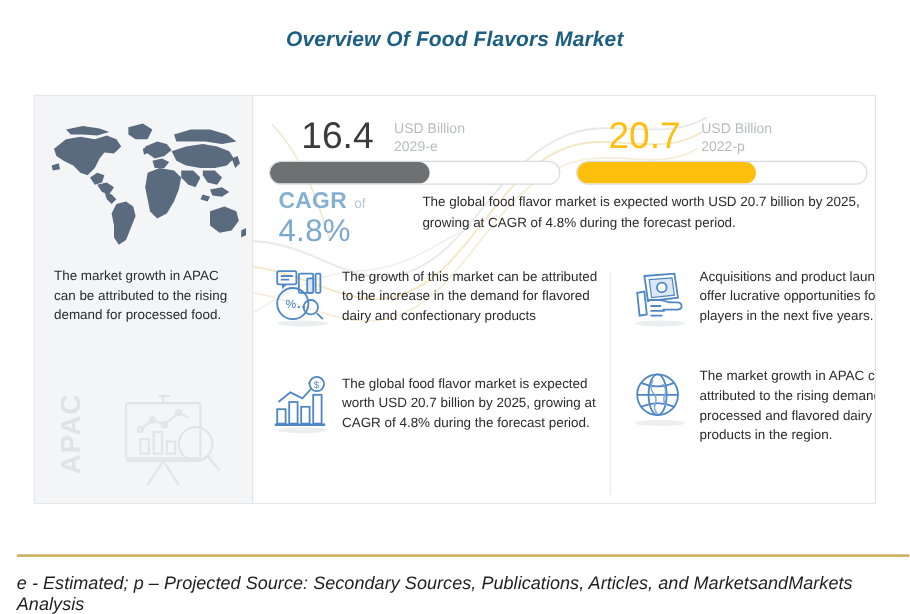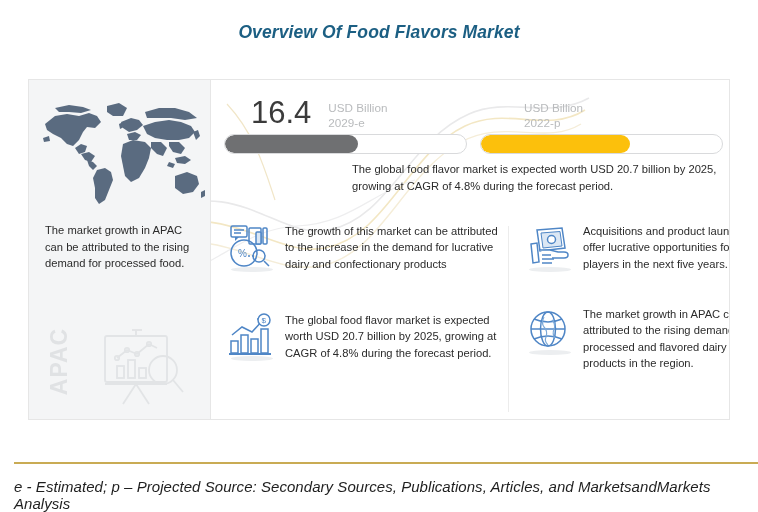--- a/index.html
+++ b/index.html
@@ -361,30 +361,38 @@
           <div>2029-e</div>
         </div>
       </div>
       <div class="bar-track">
         <div class="bar-fill gray" id="fill0" style="width: 55%; background: rgb(111, 112, 114);"></div>
       </div>
     </div>
 
     <div class="kpi right-kpi">
       <div class="kpi-row">
+        <div class="kpi-value amber">20.7</div>
         <div class="kpi-units">
           <div>USD Billion</div>
           <div>2022-p</div>
         </div>
       </div>
       <div class="bar-track">
         <div class="bar-fill amber" id="fill1" style="width: 62%; background: rgb(252, 192, 12);"></div>
       </div>
     </div>
 
+    <div class="cagr">
+      <div class="cagr-top">
+        <span class="cagr-label">CAGR</span>
+        <span class="cagr-of">of</span>
+      </div>
+      <div class="cagr-value">4.8%</div>
+    </div>
 
     <div class="summary">The global food flavor market is expected worth USD 20.7 billion by 2025, growing at CAGR of 4.8% during the forecast period.</div>
 
     <div class="cards">
       <div class="col-divider"></div>
 
       <div class="card card-r1c1">
         <div class="card-icon">
           <svg viewBox="0 0 50 50" width="50" height="50" fill="none" stroke="#4f86c6" stroke-width="1.5">
             <rect x="5" y="4" width="16" height="11" rx="1.5"></rect>
@@ -395,21 +403,21 @@
             <rect x="30" y="10" width="5" height="12" rx="1" fill="#dbe7f4" stroke="#4f86c6"></rect>
             <rect x="37" y="6" width="4" height="16" rx="1"></rect>
             <circle cx="18" cy="31" r="13"></circle>
             <text x="12" y="35" font-family="'Liberation Sans',sans-serif" font-size="10" fill="#4f86c6" stroke="none">%</text>
             <line x1="22" y1="34" x2="28" y2="34" stroke-dasharray="2 2"></line>
             <circle cx="33" cy="34" r="6"></circle>
             <line x1="38" y1="39" x2="43" y2="44"></line>
           </svg>
           <div class="shadow"></div>
         </div>
-        <div class="card-text">The growth of this market can be attributed to the increase in the demand for lucrative dairy and confectionary products</div>
+        <div class="card-text">The growth of this market can be attributed to the increase in the demand for flavored dairy and confectionary products</div>
       </div>
 
       <div class="card card-r1c2">
         <div class="card-icon">
           <svg viewBox="0 0 50 50" width="50" height="50" fill="none" stroke="#4f86c6" stroke-width="1.5">
             <path d="M13 8 L38 6 L41 26 L16 29 Z" fill="#ffffff"></path>
             <path d="M17 11 L36 9.5 L38 24 L19 26 Z" fill="#dbe7f4" stroke="#4f86c6" stroke-width="1"></path>
             <circle cx="27.5" cy="17.5" r="4" fill="#ffffff"></circle>
             <path d="M7 22 L13 21 L15 40 L9 41 Z" fill="#ffffff"></path>
             <path d="M15 28 L26 28 L34 30 L40 30 Q44 30 44 33 Q44 36 40 36 L28 36" fill="#ffffff"></path>

